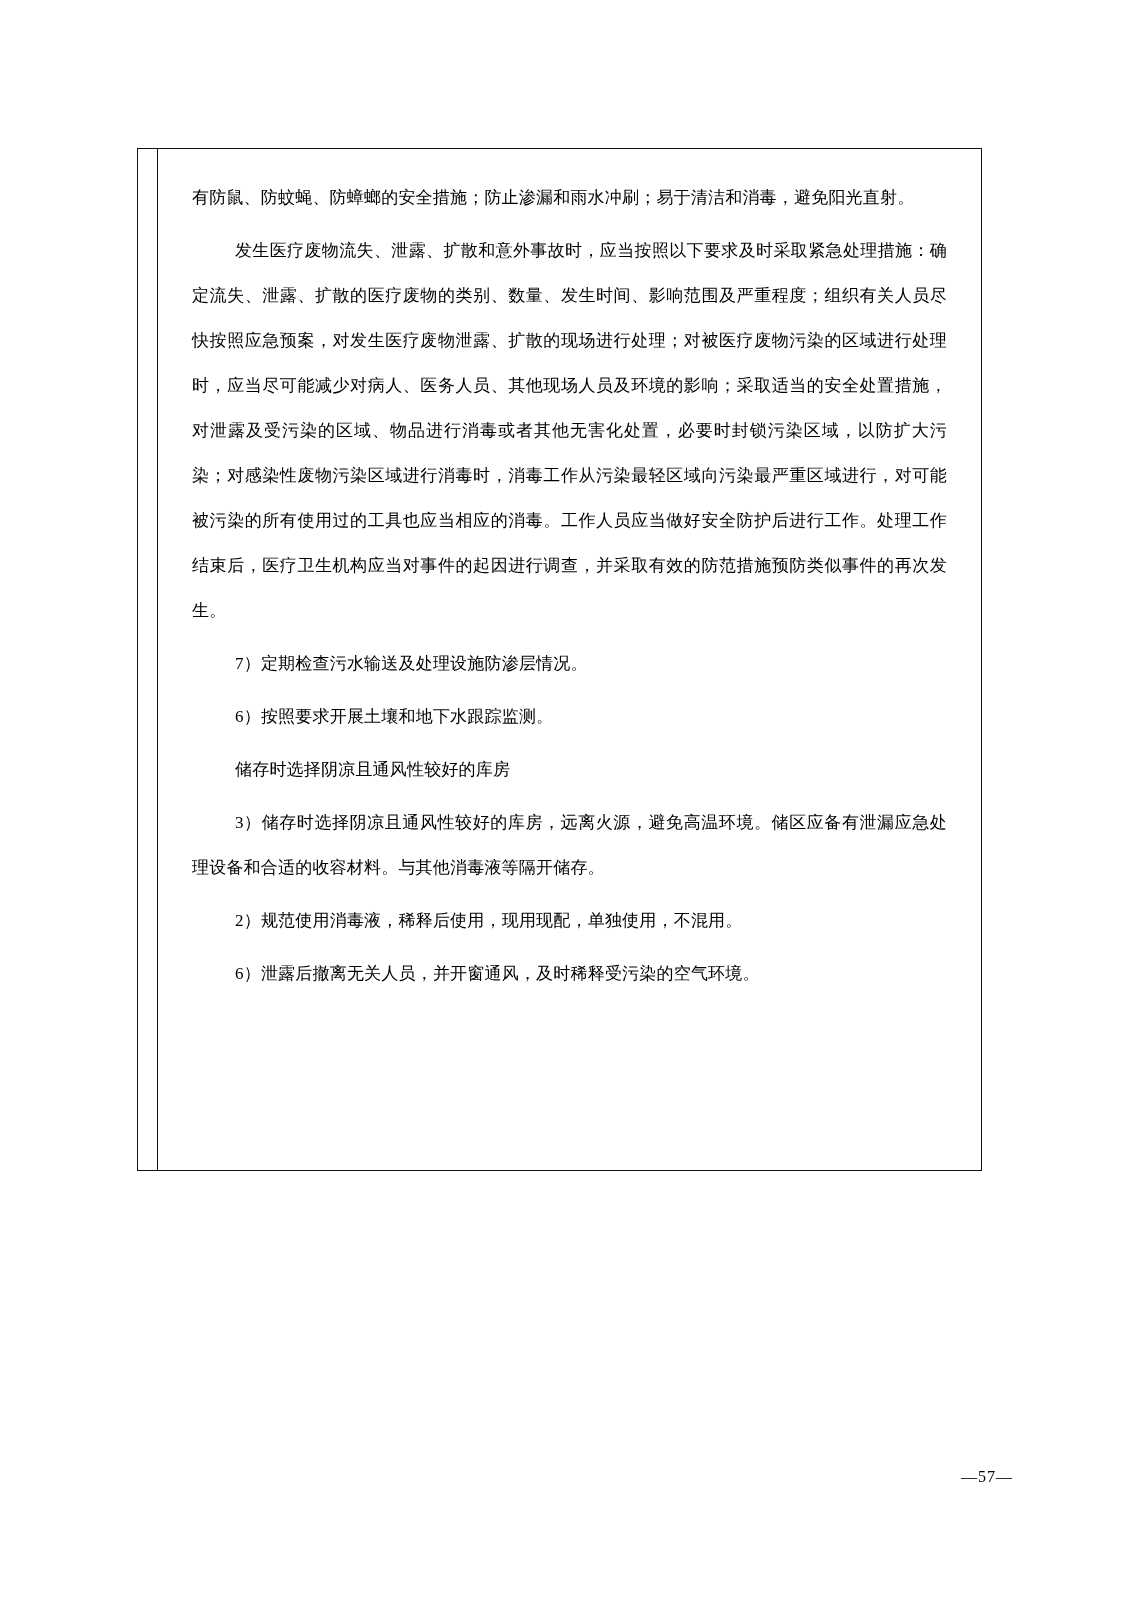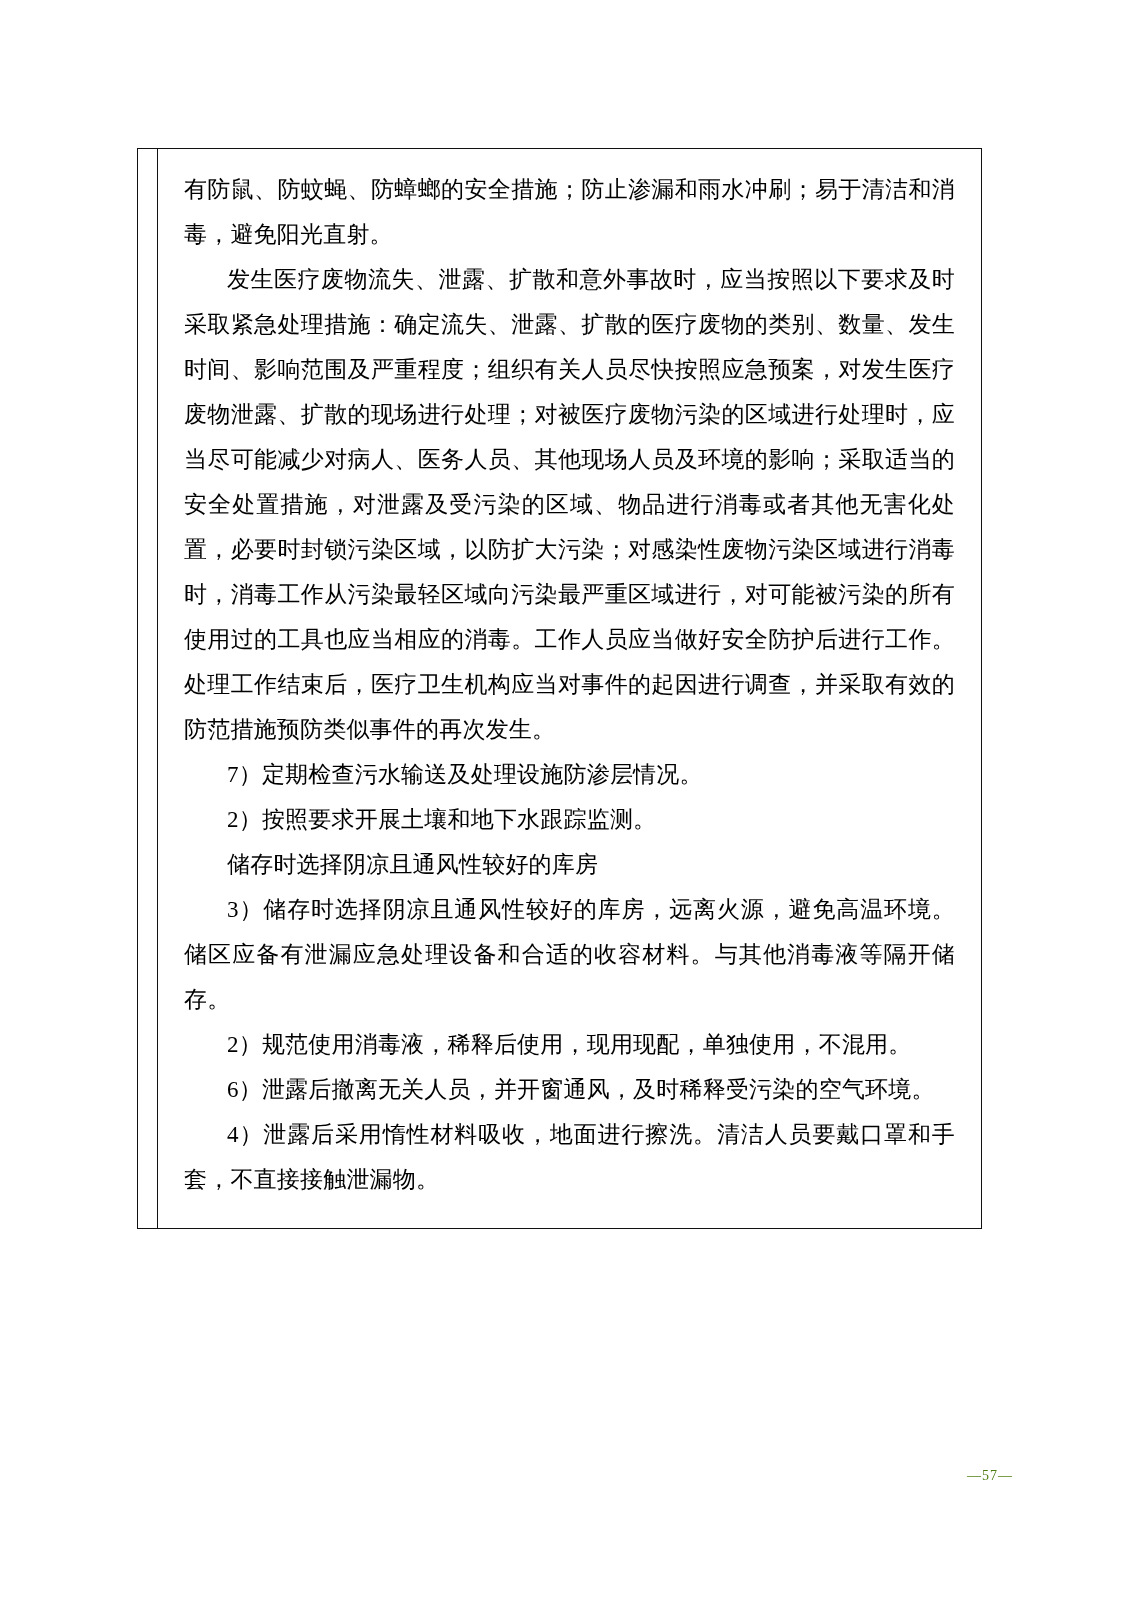--- a/index.html
+++ b/index.html
@@ -39,73 +39,72 @@
     border-right: 1.6px solid #111111;
     box-sizing: border-box;
     flex: 0 0 20px;
   }
   .content-cell {
     flex: 1 1 auto;
     box-sizing: border-box;
     padding: 18px 26px 26px 26px;
   }
   p.para {
-    margin: 0;
-    font-size: 23px;
+    margin: 8px;
+    font-size: 17px;
     line-height: 45px;
     text-align: justify;
     text-justify: inter-ideograph;
     letter-spacing: 0.2px;
   }
   p.indent2 {
     text-indent: 43px;
   }
   p.noindent {
     text-indent: 0;
   }
   p.item {
     text-indent: 43px;
   }
   .page-number {
     position: absolute;
     right: 118px;
     top: 1468px;
-    font-size: 14px;
+    font-size: 16px;
     font-family: "Liberation Serif", "DejaVu Serif", serif;
     letter-spacing: 1px;
-    color: #4d7c0f;
+    color: #000000;
   }
 </style>
 </head>
 <body>
 
 <div class="page">
 
   <div class="doc-table">
     <div class="row-label-cell"></div>
     <div class="content-cell">
 
       <p class="para noindent">有防鼠、防蚊蝇、防蟑螂的安全措施；防止渗漏和雨水冲刷；易于清洁和消毒，避免阳光直射。</p>
 
       <p class="para indent2">发生医疗废物流失、泄露、扩散和意外事故时，应当按照以下要求及时采取紧急处理措施：确定流失、泄露、扩散的医疗废物的类别、数量、发生时间、影响范围及严重程度；组织有关人员尽快按照应急预案，对发生医疗废物泄露、扩散的现场进行处理；对被医疗废物污染的区域进行处理时，应当尽可能减少对病人、医务人员、其他现场人员及环境的影响；采取适当的安全处置措施，对泄露及受污染的区域、物品进行消毒或者其他无害化处置，必要时封锁污染区域，以防扩大污染；对感染性废物污染区域进行消毒时，消毒工作从污染最轻区域向污染最严重区域进行，对可能被污染的所有使用过的工具也应当相应的消毒。工作人员应当做好安全防护后进行工作。处理工作结束后，医疗卫生机构应当对事件的起因进行调查，并采取有效的防范措施预防类似事件的再次发生。</p>
 
 
 
       <p class="para item">7）定期检查污水输送及处理设施防渗层情况。</p>
 
-      <p class="para item">2）按照要求开展土壤和地下水跟踪监测。</p>
+      <p class="para item">6）按照要求开展土壤和地下水跟踪监测。</p>
 
       <p class="para indent2">储存时选择阴凉且通风性较好的库房</p>
 
       <p class="para item">3）储存时选择阴凉且通风性较好的库房，远离火源，避免高温环境。储区应备有泄漏应急处理设备和合适的收容材料。与其他消毒液等隔开储存。</p>
 
       <p class="para item">2）规范使用消毒液，稀释后使用，现用现配，单独使用，不混用。</p>
 
       <p class="para item">6）泄露后撤离无关人员，并开窗通风，及时稀释受污染的空气环境。</p>
 
-      <p class="para item">4）泄露后采用惰性材料吸收，地面进行擦洗。清洁人员要戴口罩和手套，不直接接触泄漏物。</p>
 
     </div>
   </div>
 
   <div class="page-number">—57—</div>
 
 </div>
 
 </body></html>

